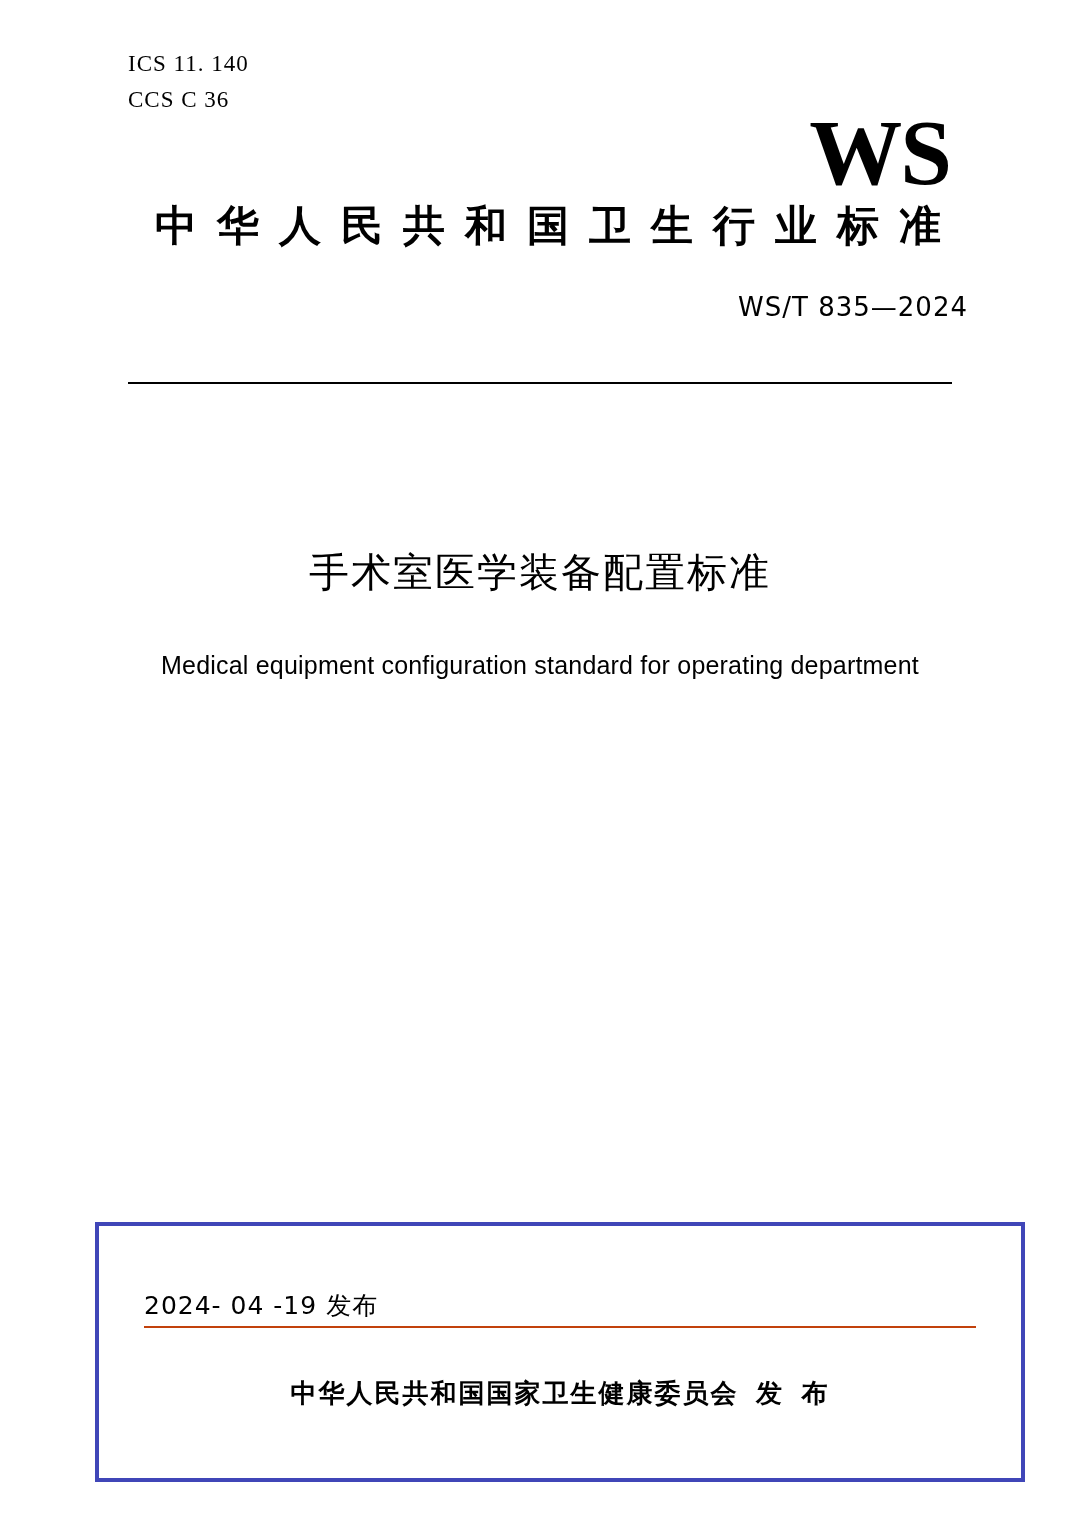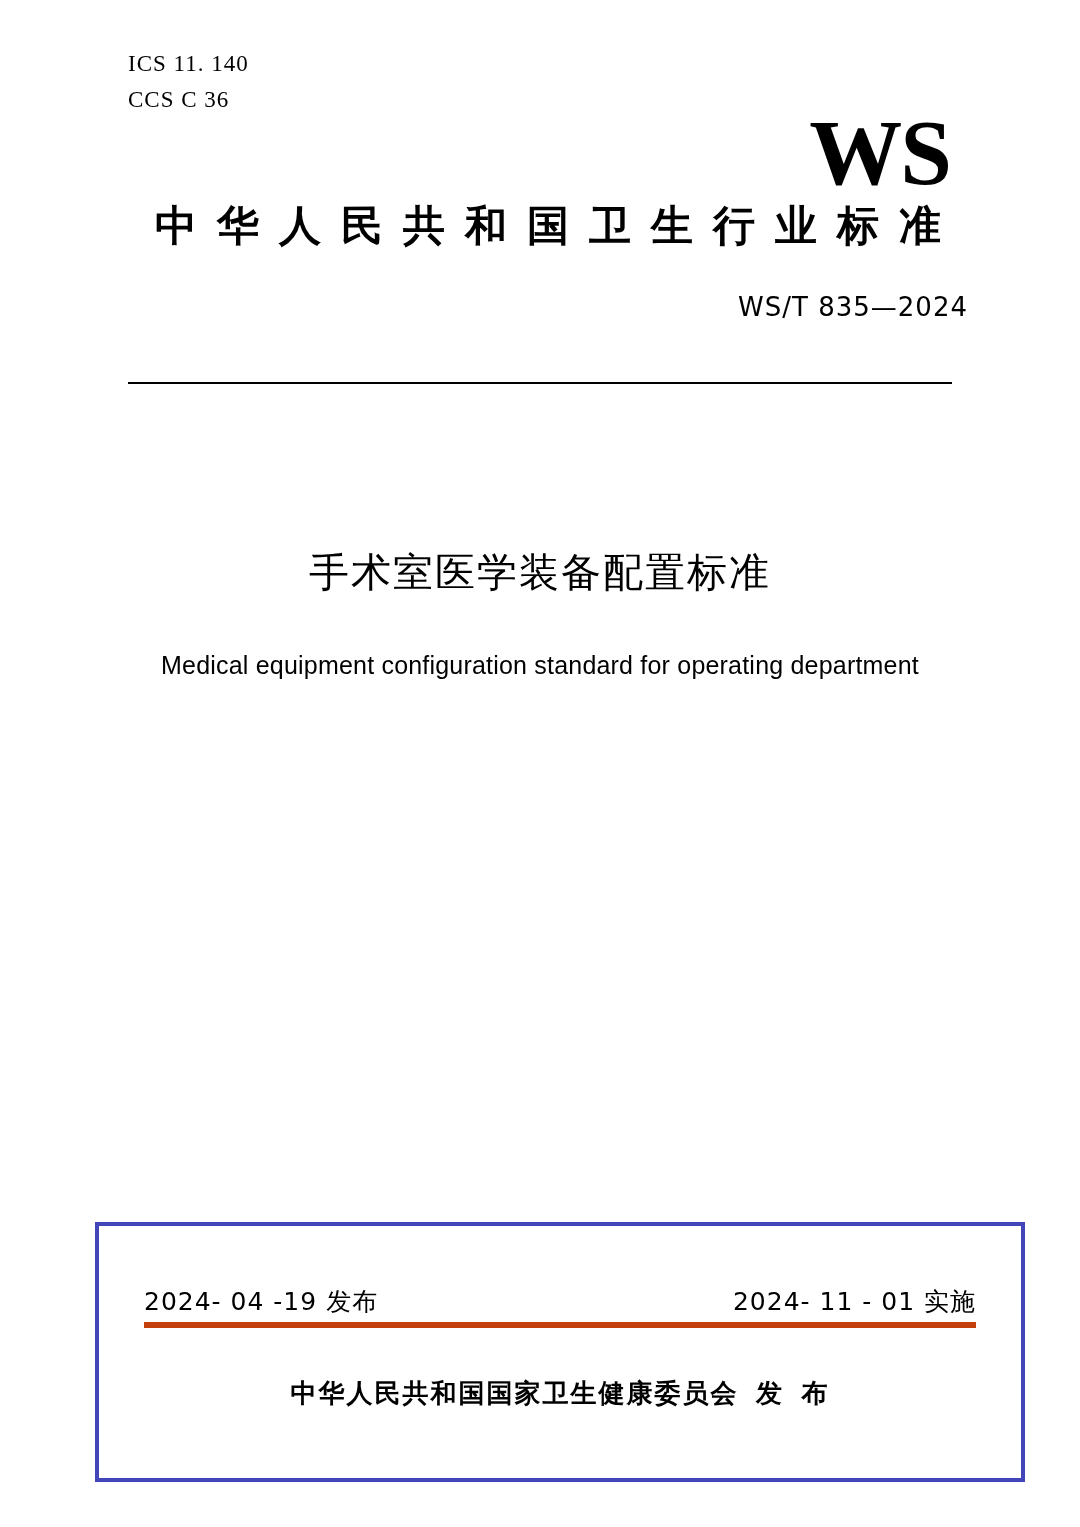--- a/index.html
+++ b/index.html
@@ -117,21 +117,21 @@
     height: 260px;
     border: 4px solid #4046b8;
     box-sizing: border-box;
   }
   .date-row {
     position: absolute;
     left: 45px;
     right: 45px;
     top: 56px;
     height: 46px;
-    border-bottom: 6px solid #c2410c;
+    border-bottom: 2px solid #c2410c;
     display: flex;
     align-items: flex-end;
     justify-content: space-between;
     font-family: "DejaVu Sans", sans-serif;
     font-size: 25px;
     letter-spacing: 1px;
     padding-bottom: 4px;
     box-sizing: border-box;
     text-align: center;
   }
@@ -165,18 +165,17 @@
 
   <div class="hr-main"></div>
 
   <div class="doc-title-cn">手术室医学装备配置标准</div>
 
   <div class="doc-title-en">Medical equipment configuration standard for operating department</div>
 
   <div class="footer-box" style="border-color: rgb(64, 70, 184);">
     <div class="date-row">
       <span>2024- 04 -19 发布</span>
-      <span>2024- 11 - 01 实施</span>
     </div>
     <div class="issuer">中华人民共和国国家卫生健康委员会   发 布</div>
   </div>
 
 </div>
 
 </body></html>

